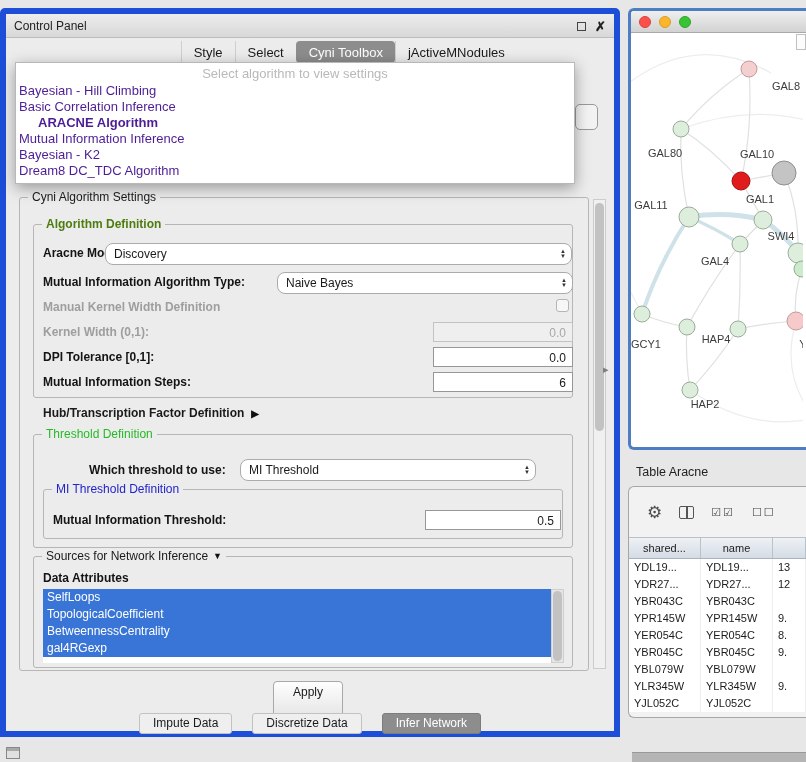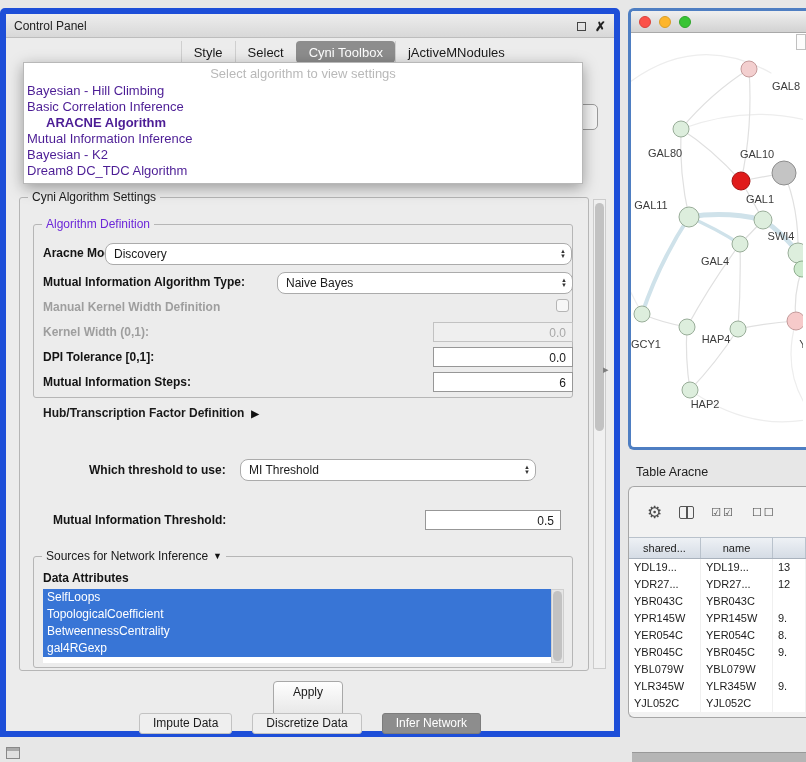--- a/index.html
+++ b/index.html
@@ -13,21 +13,21 @@
   .win-controls { position:absolute; right:8px; top:0; height:24px; display:flex; align-items:center; gap:9px; }
   .float-ic { width:9px; height:9px; border:1.5px solid #444; }
   .close-ic { font-size:13px; font-weight:bold; color:#222; line-height:1; }
 
   .tab-bar { position:absolute; left:86px; top:27px; height:22px; display:flex; align-items:stretch; z-index:5; }
   .tab { display:flex; align-items:center; gap:5px; padding:0 12px; font-size:13px; border-left:1px solid #cfcfcf; cursor:default; }
   .tab:first-child { border-left:none;margin-top:40px; }
   .tab.sel { background:#8d8d8d; color:#fff; border-radius:4px; border-left-color:transparent; }
 
   
-  .popup { position:absolute; left:17px; top:48px; width:560px; background:#fff; border:1px solid #b8b8b8; box-shadow:0 4px 14px rgba(0,0,0,.35); z-index:20; padding:2px 0 4px 0; }
+  .popup { position:absolute; left:9px; top:48px; width:560px; background:#fff; border:1px solid #b8b8b8; box-shadow:0 4px 14px rgba(0,0,0,.35); z-index:20; padding:2px 0 4px 0; }
   .pheader { text-align:center; color:#b9b9b9; font-size:13px; height:18px; line-height:18px; }
   .pitem { font-size:13px; height:16px; line-height:16px; padding-left:3px; color:#4c1d95; }
   .pitem.b { font-weight:bold;margin-left:19px; }
   .hidden-frag { position:absolute; left:569px; top:90px; width:23px; height:26px; border:1px solid #9a9a9a; border-radius:5px; background:#f3f3f3; z-index:4; }
 
   
   .fieldset { position:absolute; border:1px solid #b6b6b6; border-radius:3px; }
   .legend { position:absolute; top:-8px; left:8px; background:#ececec; padding:0 4px; font-size:12px; white-space:nowrap; display:inline-flex; align-items:center; gap:5px; }
 
   .blbl { position:absolute; font-weight:bold; font-size:12px; color:#141414; white-space:nowrap; }
@@ -126,21 +126,21 @@
         </div>
       </div>
 
     <div class="hidden-frag"></div>
 
     <div class="fieldset" style="left:13px; top:183px; width:570px; height:474px;">
       <span class="legend">Cyni Algorithm Settings</span>
     </div>
 
     <div class="fieldset" style="left:27px; top:210px; width:540px; height:174px;">
-      <span class="legend" style="color:#6d28d9;">Algorithm Definition</span>
+      <span class="legend" style="color:#4d7c0f;font-weight:bold;">Algorithm Definition</span>
     </div>
 
     <span class="blbl" style="left:37px; top:232px;">Aracne Mode:</span>
     <div class="combo" style="left:99px; top:229px; width:467px;">
       <span class="val">Discovery</span>
       <span class="arrows">
           <span>▲</span>
           <span>▼</span>
         </span>
     </div>
@@ -164,30 +164,36 @@
     <div class="field" style="left:427px; top:333px; width:140px;">0.0</div>
 
     <span class="blbl" style="left:37px; top:361px;">Mutual Information Steps:</span>
     <div class="field" style="left:427px; top:358px; width:140px;">6</div>
 
     <div class="hub-row">
       <span>Hub/Transcription Factor Definition</span>
       <span class="tri">▶</span>
     </div>
 
+    <div class="fieldset" style="left:27px; top:420px; width:540px; height:114px;">
+      <span class="legend" style="color:#25bb25;">Threshold Definition</span>
+    </div>
 
     <span class="blbl" style="left:83px; top:449px;">Which threshold to use:</span>
     <div class="combo" style="left:234px; top:445px; width:296px;">
       <span class="val">MI Threshold</span>
       <span class="arrows">
           <span>▲</span>
           <span>▼</span>
         </span>
     </div>
 
+    <div class="fieldset" style="left:37px; top:475px; width:520px; height:50px;">
+      <span class="legend" style="color:#2323cc;">MI Threshold Definition</span>
+    </div>
     <span class="blbl" style="left:47px; top:499px;">Mutual Information Threshold:</span>
     <div class="field" style="left:419px; top:496px; width:136px;">0.5</div>
 
     <div class="fieldset" style="left:27px; top:542px; width:540px; height:112px;">
       <span class="legend">
         <span>Sources for Network Inference</span>
         <span class="tri" style="font-size:9px;">▼</span>
       </span>
     </div>
     <span class="blbl" style="left:37px; top:557px;">Data Attributes</span>

